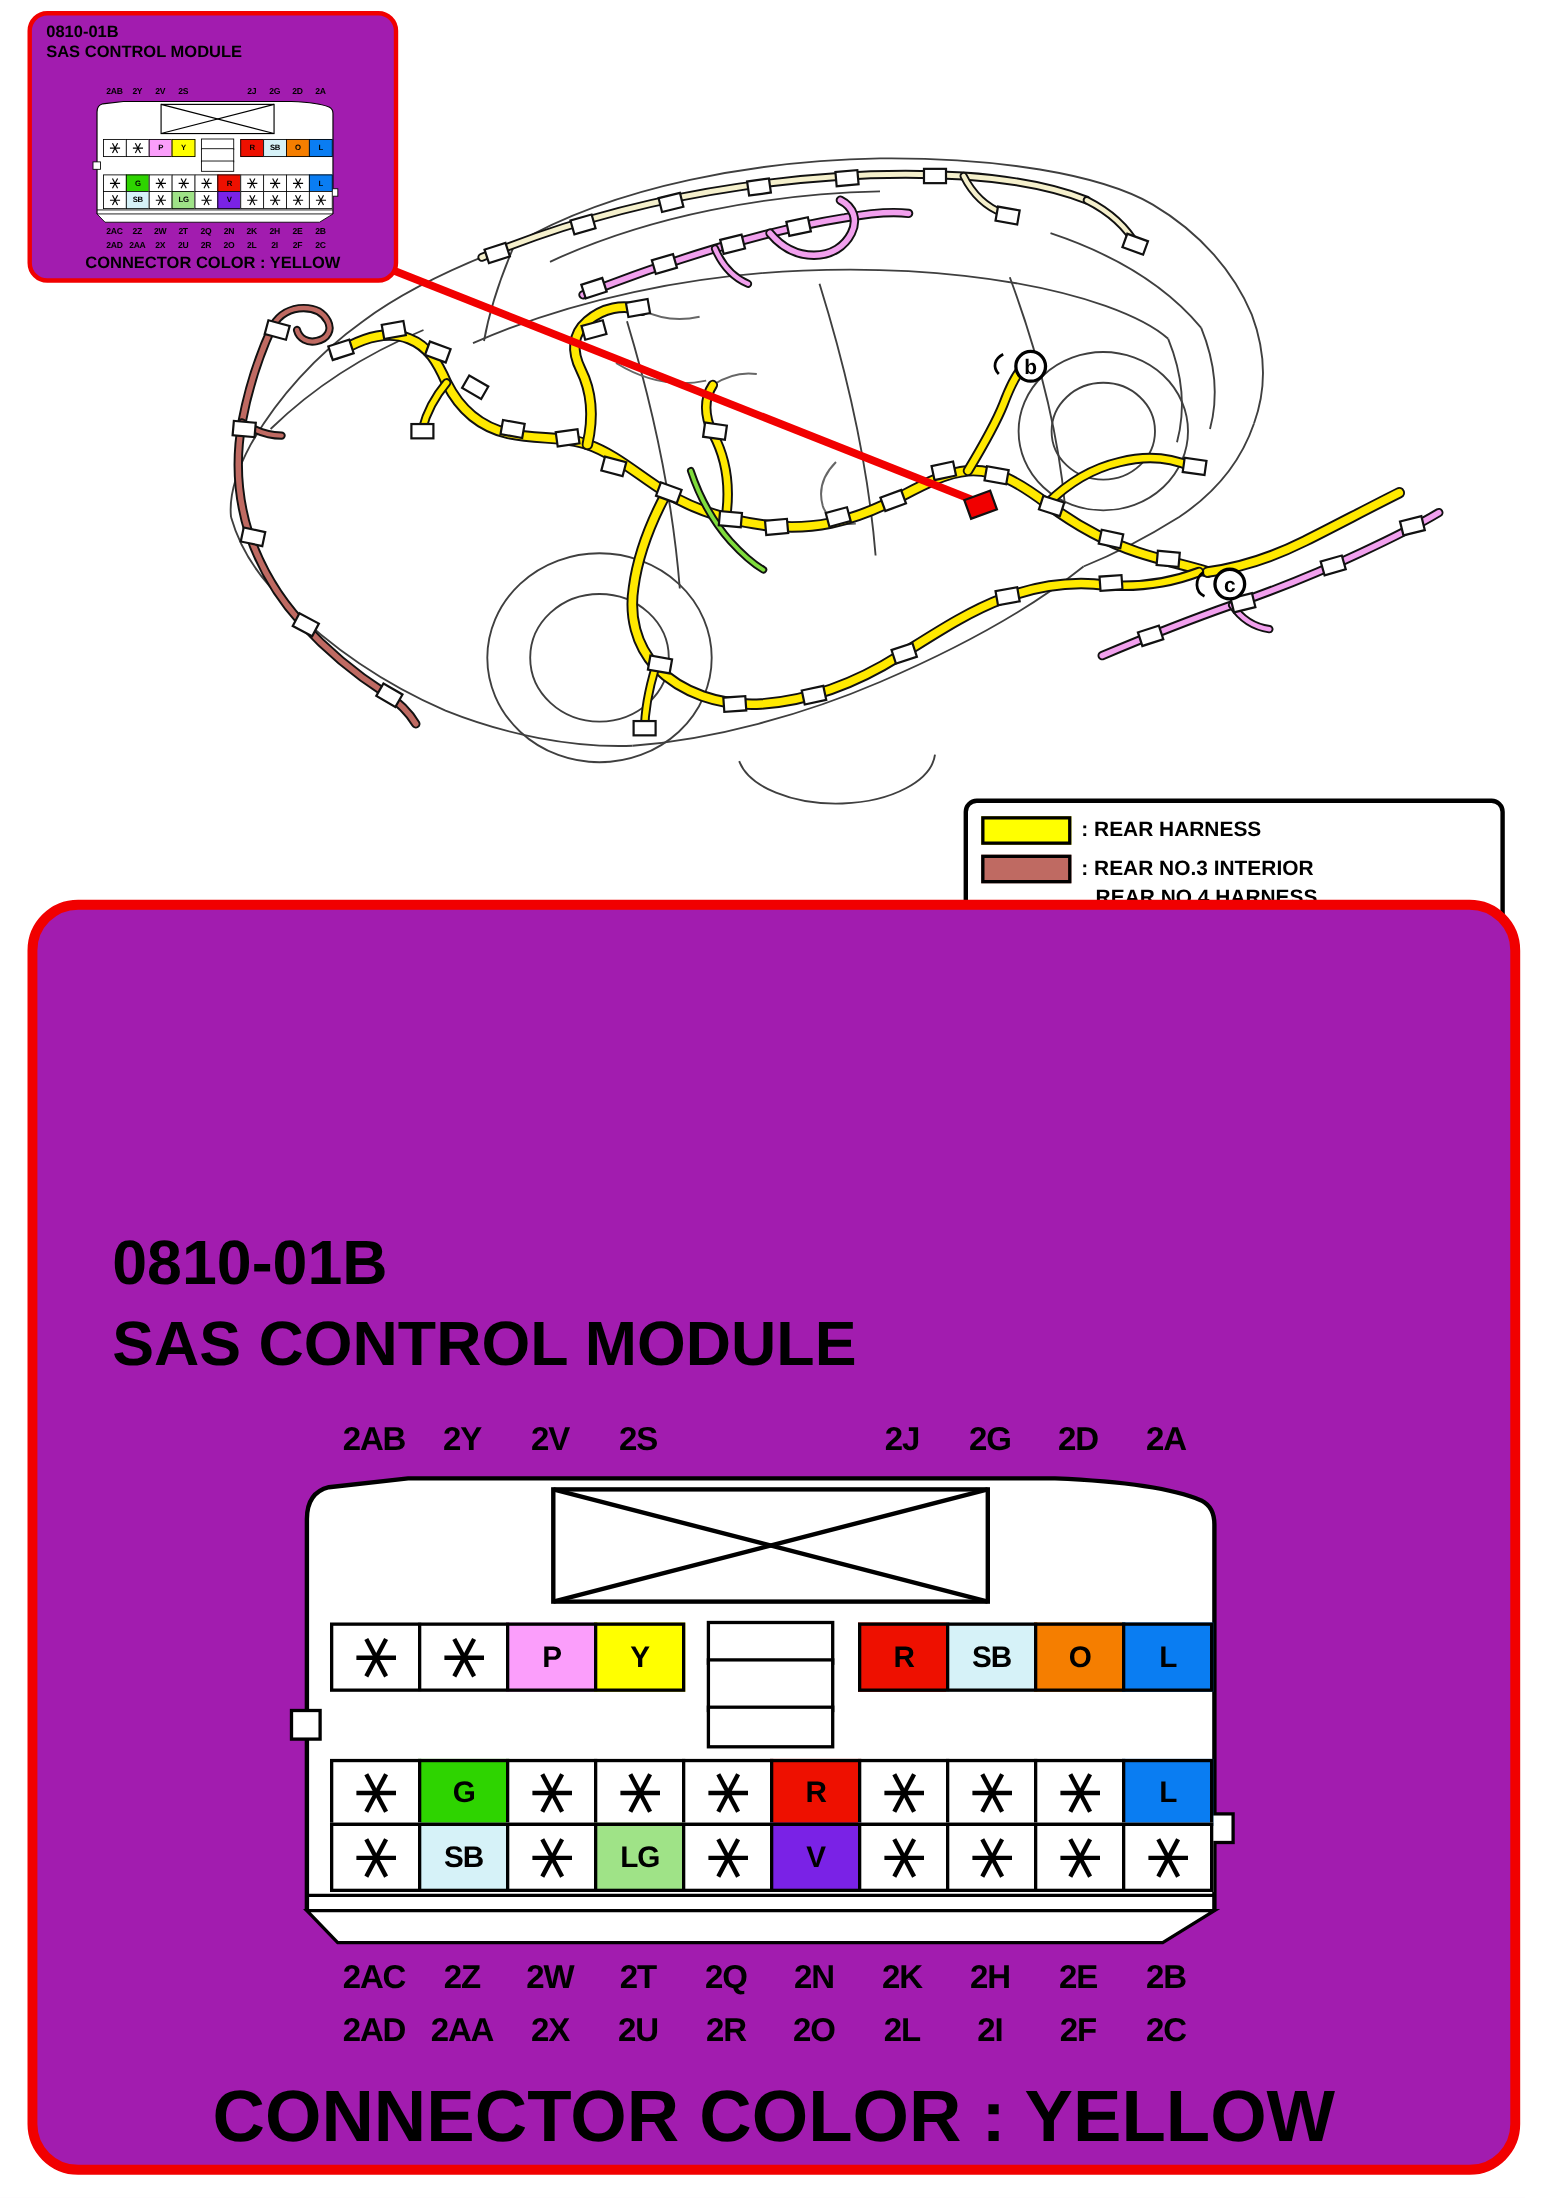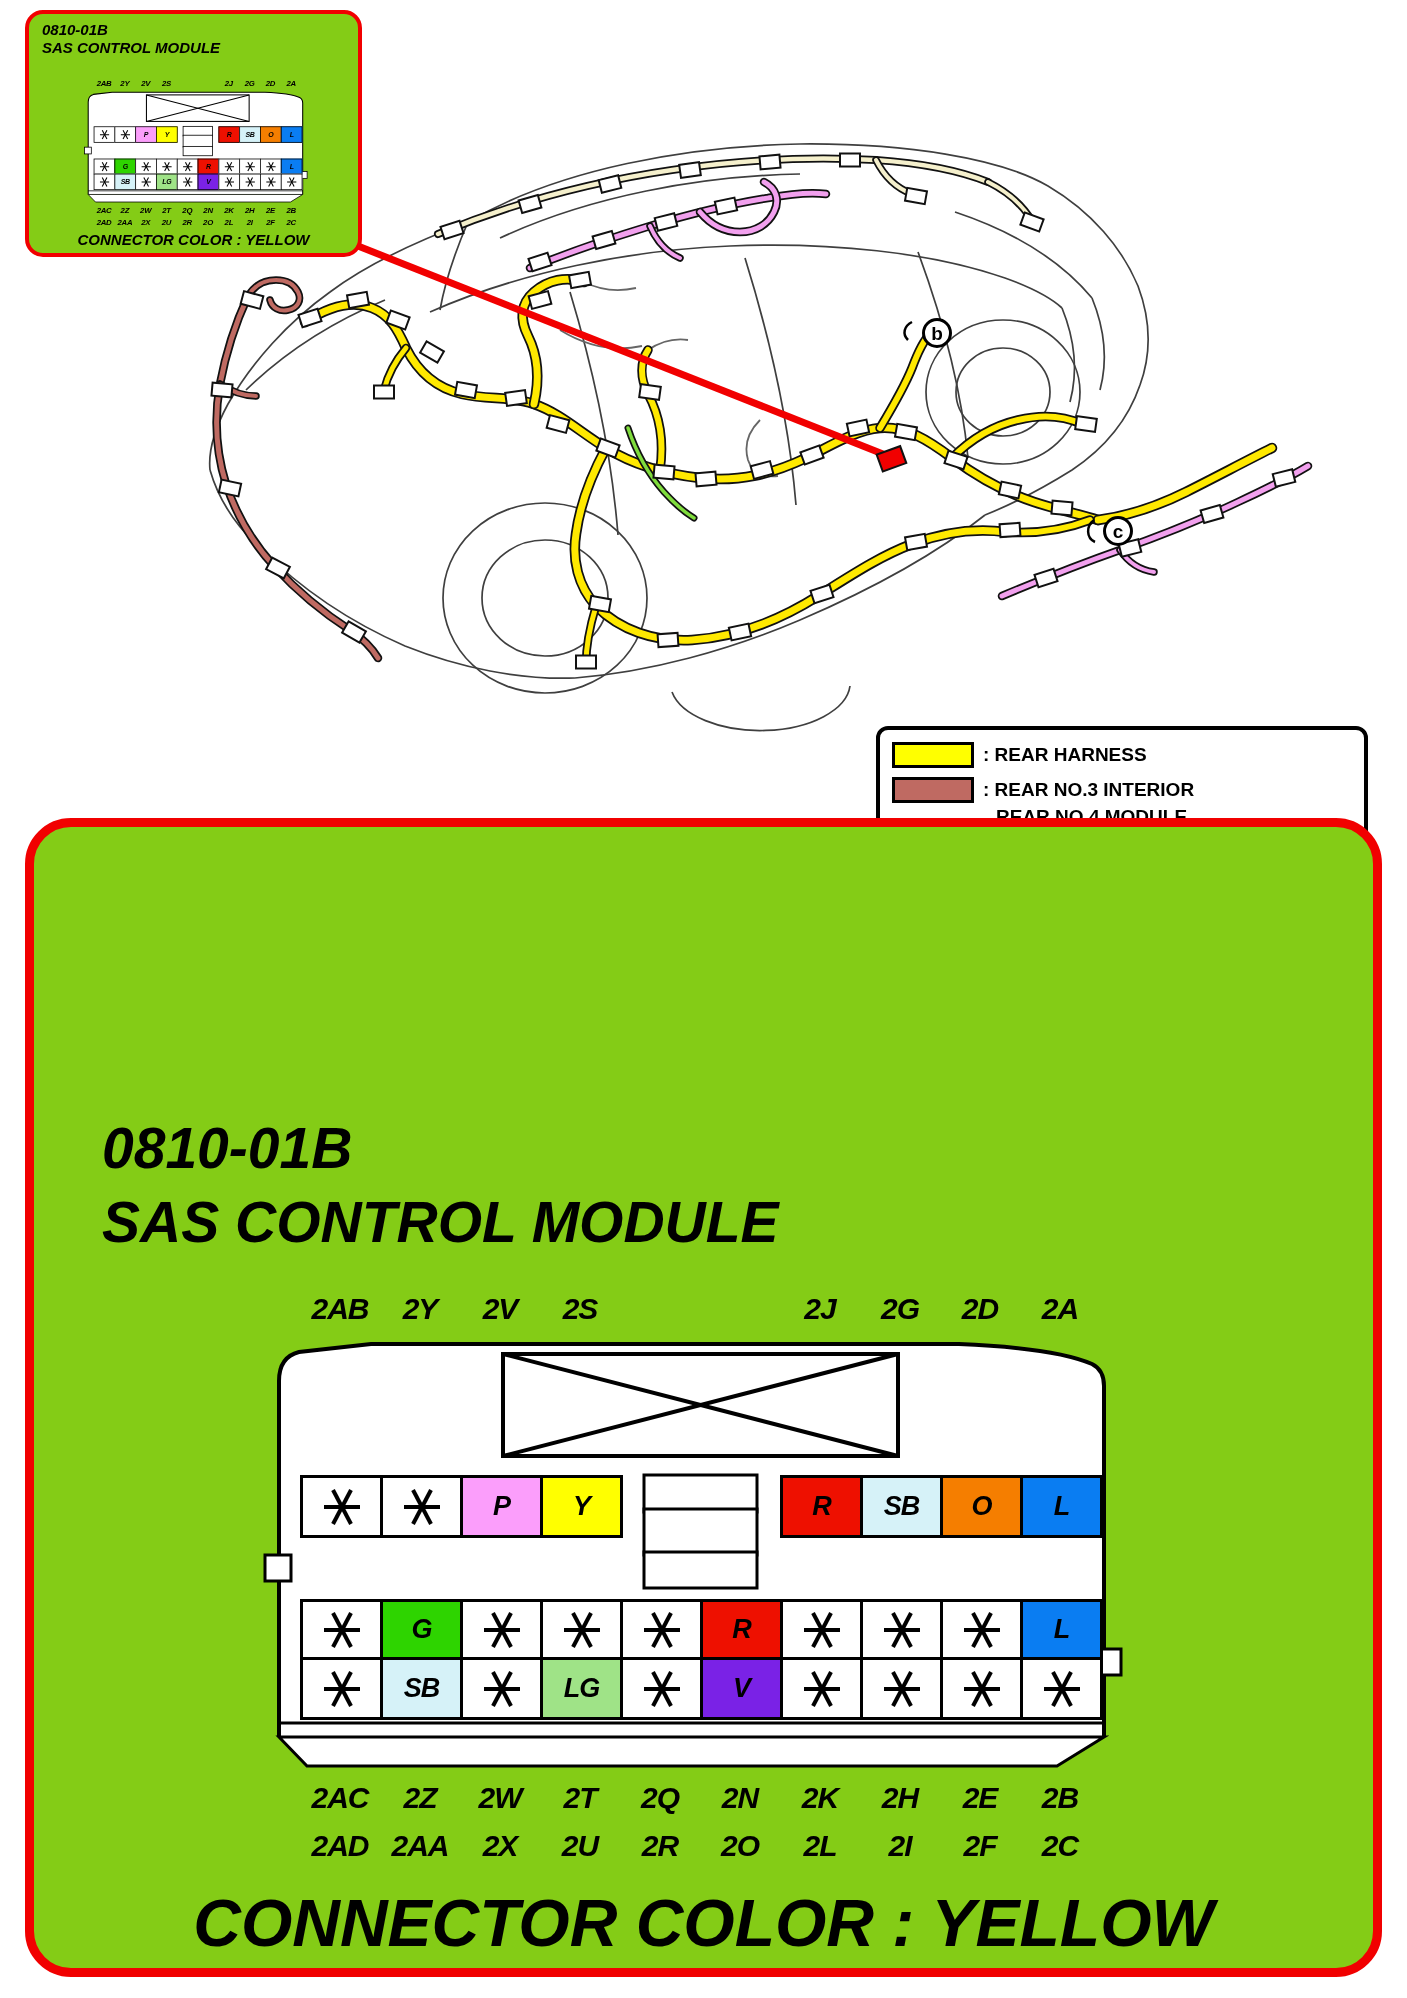--- a/index.html
+++ b/index.html
@@ -3,21 +3,21 @@
 <meta charset="utf-8">
 <style>
   html,body{margin:0;padding:0;background:#fff;}
   #page{position:relative;width:1407px;height:1998px;background:#fff;overflow:hidden;
         font-family:"Liberation Sans",sans-serif;color:#000;}
 
   
   #car-svg{position:absolute;left:0;top:0;z-index:1;}
 
   
-  .callout-box{position:absolute;background:#84cc16;border:4px solid var(--callout);border-radius:18px;box-sizing:border-box;font-style:italic;}
+  .callout-box{position:absolute;background:#a21caf;border:4px solid var(--callout);border-radius:18px;box-sizing:border-box;}
   #mini-box{left:25px;top:10px;width:337px;height:247px;z-index:3;}
   #big-box{left:25px;top:818px;width:1357px;height:1159px;z-index:2;border-width:9px;border-radius:46px;}
 
   .mini-title{position:absolute;left:13px;font-size:15px;font-weight:bold;letter-spacing:0;white-space:nowrap;}
   #mini-title1{top:7px;}
   #mini-title2{top:25px;}
   #mini-footer{position:absolute;left:0;right:0;top:217px;text-align:center;font-size:15px;font-weight:bold;white-space:nowrap;}
 
   .big-title{position:absolute;left:68px;font-size:57px;font-weight:bold;white-space:nowrap;}
   #big-title1{top:288px;}
@@ -469,21 +469,21 @@
         <div class="legend-row">
           <div class="legend-swatch" style="background: rgb(255, 255, 0);"></div>
           <div class="legend-text">
             <div>: REAR HARNESS</div>
           </div>
         </div>
         <div class="legend-row">
           <div class="legend-swatch" style="background: rgb(191, 106, 98);"></div>
           <div class="legend-text">
             <div>: REAR NO.3 INTERIOR</div>
-            <div class="cont">REAR NO.4 MODULE</div>
+            <div class="cont">REAR NO.4 HARNESS</div>
           </div>
         </div>
         <div class="legend-row">
           <div class="legend-swatch" style="background: rgb(247, 156, 242);"></div>
           <div class="legend-text">
             <div>: DOOR HARNESS</div>
           </div>
         </div>
         <div class="legend-row">
           <div class="legend-swatch" style="background: rgb(250, 248, 216);"></div>

